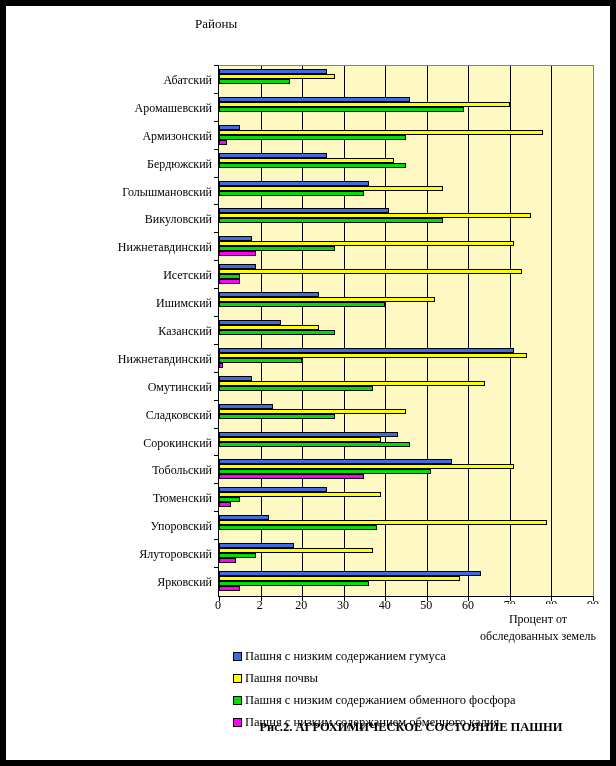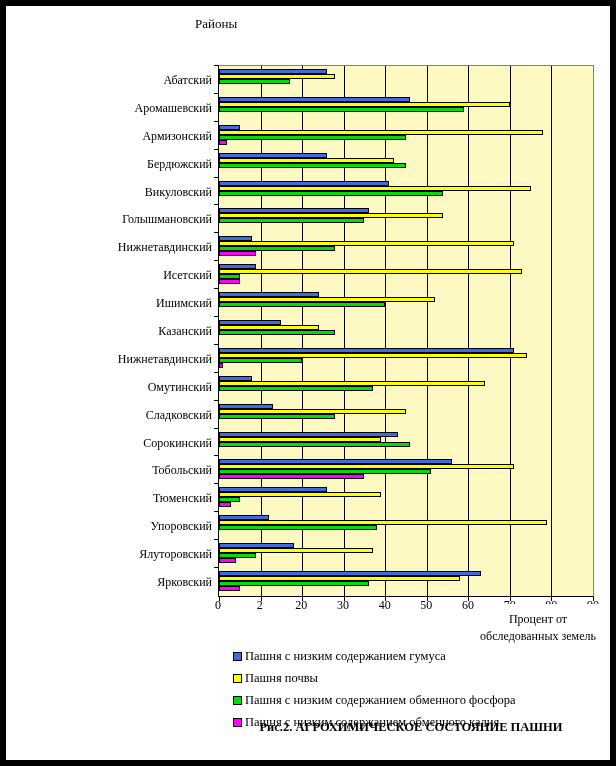--- a/index.html
+++ b/index.html
@@ -159,46 +159,46 @@
               <div class="bar" title="Бердюжский — Кислые почвы: 42" style="width: 46.6667%; background: rgb(255, 255, 0);"></div>
             </div>
             <div class="bar-slot">
               <div class="bar" title="Бердюжский — Пашня с низким содержанием подвижного фосфора: 45" style="width: 50%; background: rgb(0, 221, 0);"></div>
             </div>
             <div class="bar-slot"></div>
           </div>
         </div>
         <div class="row">
           <div class="ytick"></div>
+          <div class="cat-label">Голышмановский</div>
+          <div class="bars">
+            <div class="bar-slot">
+              <div class="bar" title="Голышмановский — Пашня с низким содержанием гумуса: 36" style="width: 40%; background: rgb(61, 108, 225);"></div>
+            </div>
+            <div class="bar-slot">
+              <div class="bar" title="Голышмановский — Кислые почвы: 54" style="width: 60%; background: rgb(255, 255, 0);"></div>
+            </div>
+            <div class="bar-slot">
+              <div class="bar" title="Голышмановский — Пашня с низким содержанием подвижного фосфора: 35" style="width: 38.8889%; background: rgb(0, 221, 0);"></div>
+            </div>
+            <div class="bar-slot"></div>
+          </div>
+        </div>
+        <div class="row">
+          <div class="ytick"></div>
           <div class="cat-label">Викуловский</div>
           <div class="bars">
             <div class="bar-slot">
               <div class="bar" title="Викуловский — Пашня с низким содержанием гумуса: 41" style="width: 45.5556%; background: rgb(61, 108, 225);"></div>
             </div>
             <div class="bar-slot">
               <div class="bar" title="Викуловский — Кислые почвы: 75" style="width: 83.3333%; background: rgb(255, 255, 0);"></div>
             </div>
             <div class="bar-slot">
               <div class="bar" title="Викуловский — Пашня с низким содержанием подвижного фосфора: 54" style="width: 60%; background: rgb(0, 221, 0);"></div>
-            </div>
-            <div class="bar-slot"></div>
-          </div>
-        </div>
-        <div class="row">
-          <div class="ytick"></div>
-          <div class="cat-label">Голышмановский</div>
-          <div class="bars">
-            <div class="bar-slot">
-              <div class="bar" title="Голышмановский — Пашня с низким содержанием гумуса: 36" style="width: 40%; background: rgb(61, 108, 225);"></div>
-            </div>
-            <div class="bar-slot">
-              <div class="bar" title="Голышмановский — Кислые почвы: 54" style="width: 60%; background: rgb(255, 255, 0);"></div>
-            </div>
-            <div class="bar-slot">
-              <div class="bar" title="Голышмановский — Пашня с низким содержанием подвижного фосфора: 35" style="width: 38.8889%; background: rgb(0, 221, 0);"></div>
             </div>
             <div class="bar-slot"></div>
           </div>
         </div>
         <div class="row">
           <div class="ytick"></div>
           <div class="cat-label">Нижнетавдинский</div>
           <div class="bars">
             <div class="bar-slot">
               <div class="bar" title="Заводоуковский — Пашня с низким содержанием гумуса: 8" style="width: 8.88889%; background: rgb(61, 108, 225);"></div>

